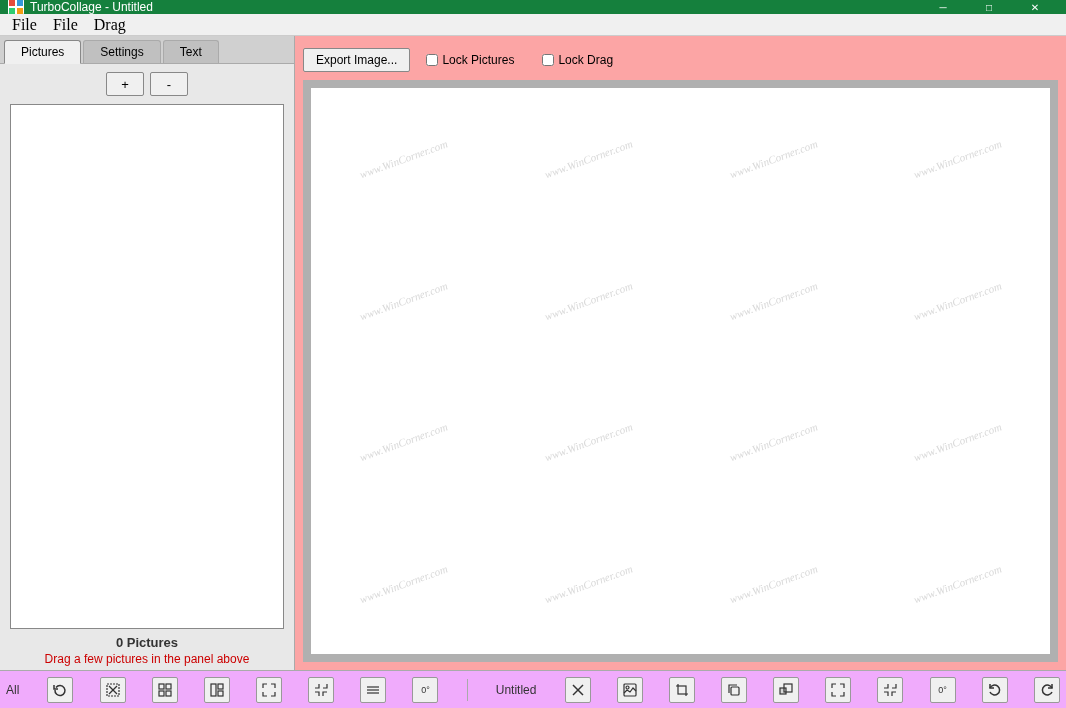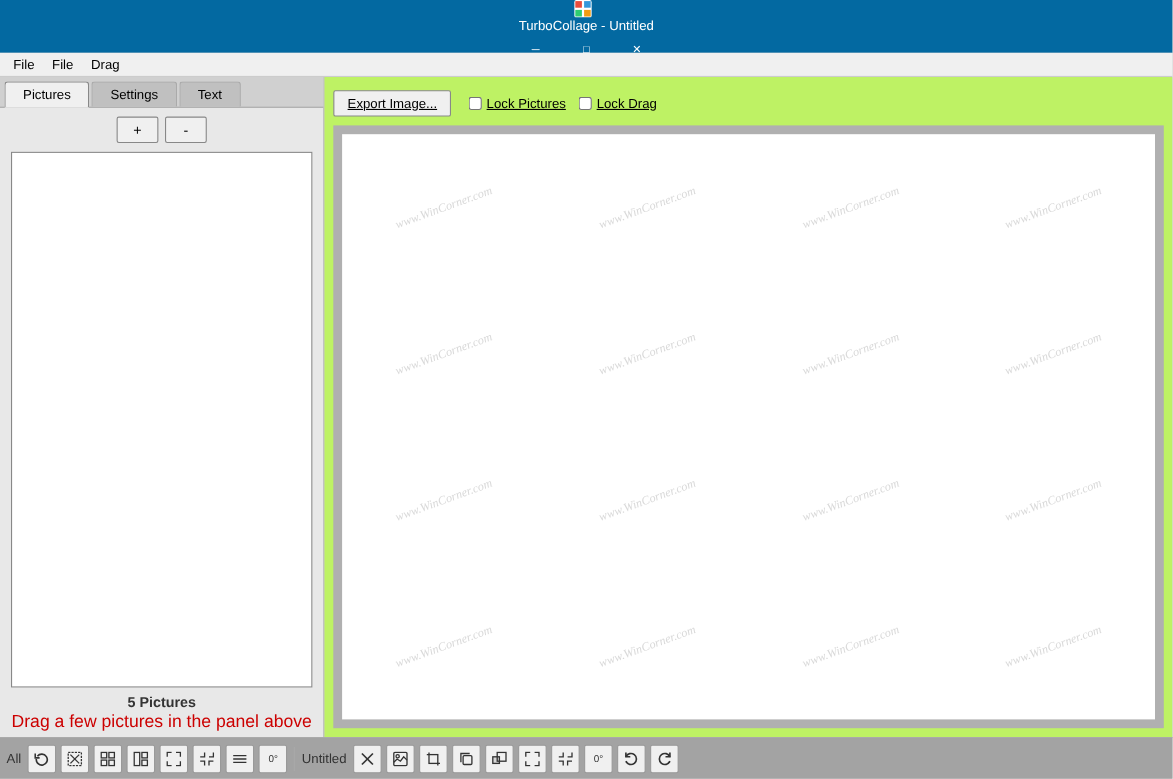--- a/index.html
+++ b/index.html
@@ -9,28 +9,27 @@
       background: #c0c0c0;
       width: 1066px;
       height: 708px;
       overflow: hidden;
       display: flex;
       flex-direction: column;
     }
 
     
     #title-bar {
-      background: #0369a1;
+      background: #15803d;
       color: white;
-      height: 48px;
+      height: 14px;
       display: flex;
       align-items: center;
       padding: 0 8px;
       flex-shrink: 0;
-      flex-direction: column;
     }
     #title-bar .app-icon {
       width: 16px;
       height: 16px;
       margin-right: 6px;
       flex-shrink: 0;
     }
     #title-bar .title-text {
       flex: 1;
       font-size: 12px;
@@ -58,21 +57,22 @@
       height: 22px;
       display: flex;
       align-items: center;
       padding: 0 4px;
       border-bottom: 1px solid #ccc;
       flex-shrink: 0;
     }
     .menu-item {
       padding: 2px 8px;
       cursor: pointer;
-      font-size: 12px;
+      font-size: 16px;
+      font-family: Liberation Serif, serif;
     }
 
     
     #main-content {
       display: flex;
       flex: 1;
       background: #d4d4d4;
       overflow: hidden;
     }
 
@@ -146,32 +146,31 @@
       padding: 6px 4px 4px;
       text-align: center;
     }
     #pictures-count {
       font-weight: bold;
       font-size: 13px;
       color: #333;
     }
     #pictures-hint {
       color: #cc0000;
-      font-size: 16px;
+      font-size: 12px;
       margin-top: 2px;
     }
 
     
     #right-panel {
       flex: 1;
       display: flex;
       flex-direction: column;
       padding: 8px;
-      background: #bef264;
-      text-decoration: underline;
+      background: #fca5a5;
     }
 
     
     #toolbar {
       display: flex;
       align-items: center;
       gap: 16px;
       padding: 4px 0 8px;
     }
     .export-btn {
@@ -179,21 +178,21 @@
       background: #f0f0f0;
       border: 1px solid #888;
       cursor: pointer;
       font-size: 12px;
       border-radius: 2px;
     }
 
     .lock-group {
       display: flex;
       align-items: center;
-      gap: 12px;
+      gap: 28px;
     }
     .lock-item {
       display: flex;
       align-items: center;
       gap: 4px;
       font-size: 12px;
       cursor: pointer;
     }
     .lock-item input[type="checkbox"] {
       width: 12px;
@@ -232,28 +231,29 @@
       color: rgba(180, 180, 180, 0.5);
       font-size: 11px;
       font-style: italic;
       transform: rotate(-20deg);
       white-space: nowrap;
       font-family: serif;
     }
 
     
     #bottom-toolbar {
-      background: #a3a3a3;
+      background: #f0abfc;
       border-top: 1px solid #aaa;
       height: 38px;
       display: flex;
       align-items: center;
       padding: 0 6px;
       gap: 4px;
       flex-shrink: 0;
+      justify-content: space-between;
     }
     .bt-label {
       font-size: 12px;
       font-weight: normal;
       color: #333;
       margin-right: 2px;
     }
     .bt-btn {
       width: 26px;
       height: 26px;
@@ -318,21 +318,21 @@
     </div>
 
     <div id="panel-buttons">
       <button class="panel-btn">+</button>
       <button class="panel-btn">-</button>
     </div>
 
     <div id="pictures-list"></div>
 
     <div id="pictures-count-area">
-      <div id="pictures-count">5 Pictures</div>
+      <div id="pictures-count">0 Pictures</div>
       <div id="pictures-hint">Drag a few pictures in the panel above</div>
     </div>
   </div>
 
   <div id="right-panel">
 
     <div id="toolbar">
       <button class="export-btn">Export Image...</button>
       <div class="lock-group">
         <label class="lock-item">

